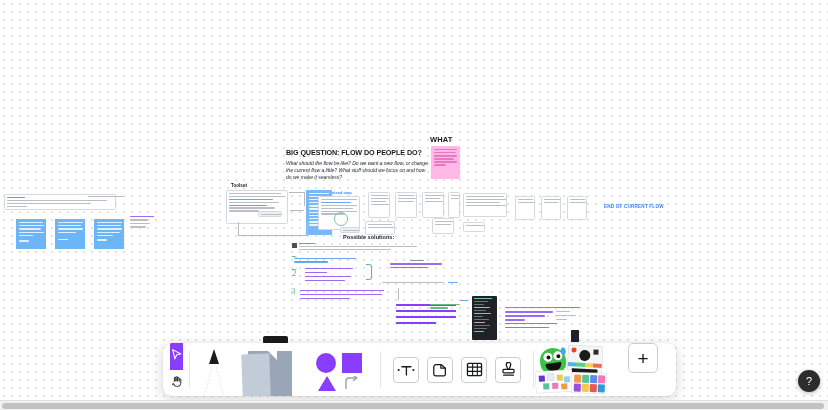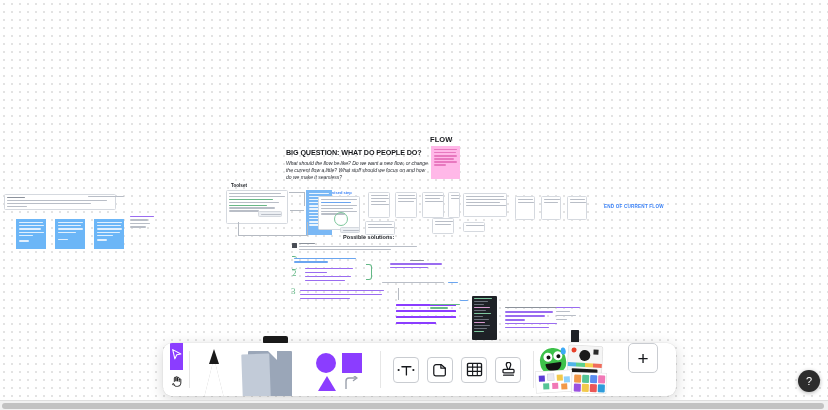--- a/index.html
+++ b/index.html
@@ -568,25 +568,25 @@
     <div class="blur-line" style="width:15px;"></div>
     <div class="blur-line" style="width:16px;"></div>
   </div>
   <div class="card" style="left:463px; top:222px; width:22px; height:10px;">
     <div class="blur-line" style="width:18px;"></div>
   </div>
 
   <div id="end-flow">END OF CURRENT FLOW</div>
 
   <div id="big-question">
-    <div id="bq-title">BIG QUESTION: WHAT DO PEOPLE DO?</div>
+    <div id="bq-title">BIG QUESTION: FLOW DO PEOPLE DO?</div>
     <div id="bq-body">What should the flow be like? Do we want a new flow, or change the current flow a little? What stuff should we focus on and how do we make it seamless?</div>
   </div>
 
-  <div id="goal-label">FLOW</div>
+  <div id="goal-label">WHAT</div>
   <div id="goal-note">
     <div class="blur-line" style="width:23px;"></div>
     <div class="blur-line" style="width:22px;"></div>
     <div class="blur-line" style="width:23px;"></div>
     <div class="blur-line" style="width:20px;"></div>
     <div class="blur-line" style="width:23px;"></div>
     <div class="blur-line" style="width:12px;"></div>
   </div>
 
   <div class="card" style="left:290px; top:241px; width:130px; height:14px; border:none; background:transparent;">

